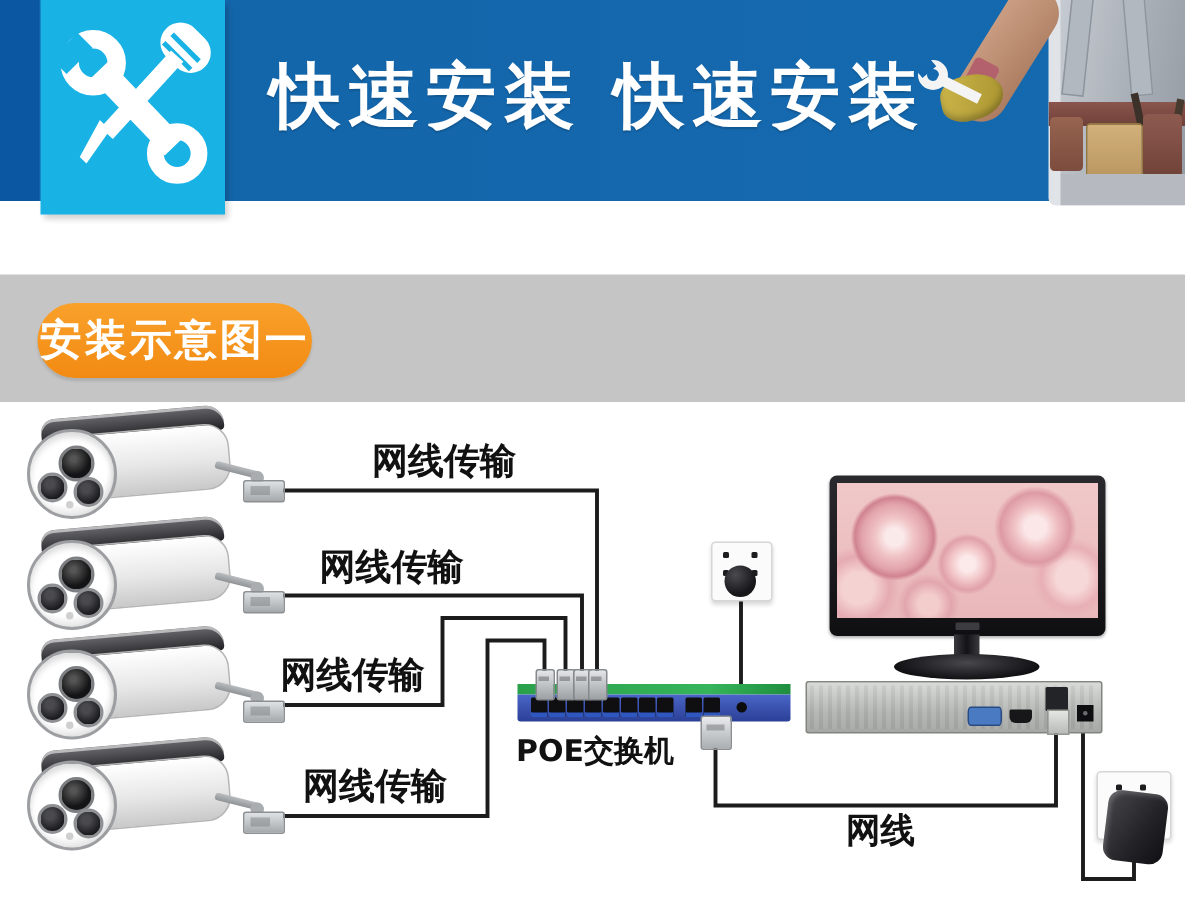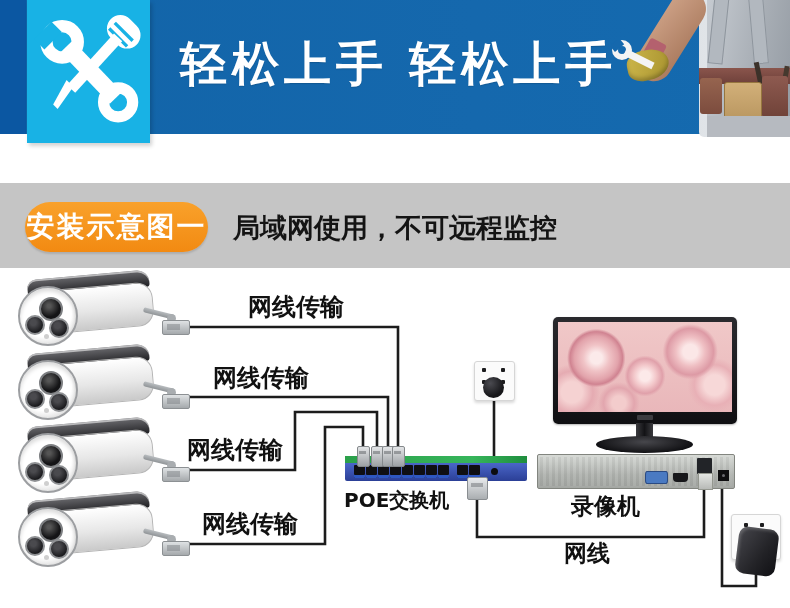--- a/index.html
+++ b/index.html
@@ -124,21 +124,21 @@
   .rj45plug{position:absolute;left:160px;top:18px;width:13px;height:15px;background:linear-gradient(#e4e6e3,#b8bab7);border:1px solid #94978f;}
   .pjack{position:absolute;left:180px;top:15px;width:11px;height:11px;background:#0e0e10;}
   .pjack::after{content:"";position:absolute;left:4px;top:4px;width:3px;height:3px;border-radius:50%;background:#6a6a70;}
 </style>
 </head>
 <body>
 
 <div class="page">
 
   <div class="abs banner">
-    <div class="abs banner-title">轻松上手 轻松上手</div>
+    <div class="abs banner-title">快速安装 快速安装</div>
   </div>
   <div class="abs banner-edge"></div>
   <div class="abs icon-tile">
     <svg width="112" height="126" viewBox="0 0 100 112">
 
       <line x1="78" y1="18" x2="84" y2="24" stroke="#fff" stroke-width="24" stroke-linecap="round"></line>
       <line x1="73" y1="13" x2="89" y2="29" stroke="#18b2e5" stroke-width="3"></line>
       <line x1="68" y1="18" x2="84" y2="34" stroke="#18b2e5" stroke-width="3"></line>
       <line x1="76" y1="26" x2="34" y2="72" stroke="#fff" stroke-width="10"></line>
       <path d="M36 70 L22 90 L18 86 L30 64 Z" fill="#fff"></path>
@@ -168,23 +168,20 @@
     <div class="glove"></div>
     <svg class="hand-wrench" width="46" height="34" viewBox="0 0 46 34">
       <line x1="14" y1="12" x2="42" y2="26" stroke="#f4f4f4" stroke-width="7"></line>
       <circle cx="11" cy="10" r="7" fill="none" stroke="#f4f4f4" stroke-width="6"></circle>
       <rect x="0" y="1" width="12" height="8" fill="#1568ad" transform="rotate(-40 6 5)"></rect>
     </svg>
   </div>
 
   <div class="abs section-bar">
     <div class="badge">安装示意图一</div>
-    <div class="heading">
-      <span class="hs">局域网使用，</span><span class="hr">不可远程监控</span>
-    </div>
   </div>
 
   <svg class="abs cables" viewBox="0 0 790 608">
     <path d="M186 327 H398 V450"></path>
     <path d="M186 397 H388 V450"></path>
     <path d="M186 470 H295 V412 H377 V450"></path>
     <path d="M186 544 H325 V427 H363 V450"></path>
     <path d="M494 397 V462"></path>
     <path d="M477 490 V537 H704 V484"></path>
     <path d="M722 482 V586 H756 V568"></path>
@@ -298,21 +295,20 @@
   <div class="abs mon-neck"></div>
   <div class="abs mon-base"></div>
 
   <div class="abs recorder">
     <div class="vga"></div>
     <div class="hdmi"></div>
     <div class="rj45p"></div>
     <div class="rj45plug"></div>
     <div class="pjack"></div>
   </div>
-  <div class="lbl" style="left:571px;top:491px;font-size:23px">录像机</div>
   <div class="lbl" style="left:564px;top:538px;font-size:23px">网线</div>
 
   <div class="abs outlet outlet2">
     <div class="o-dot" style="left:12px;top:8px"></div>
     <div class="o-dot" style="left:28px;top:8px"></div>
   </div>
   <div class="abs adapter"></div>
 
 </div>
 

